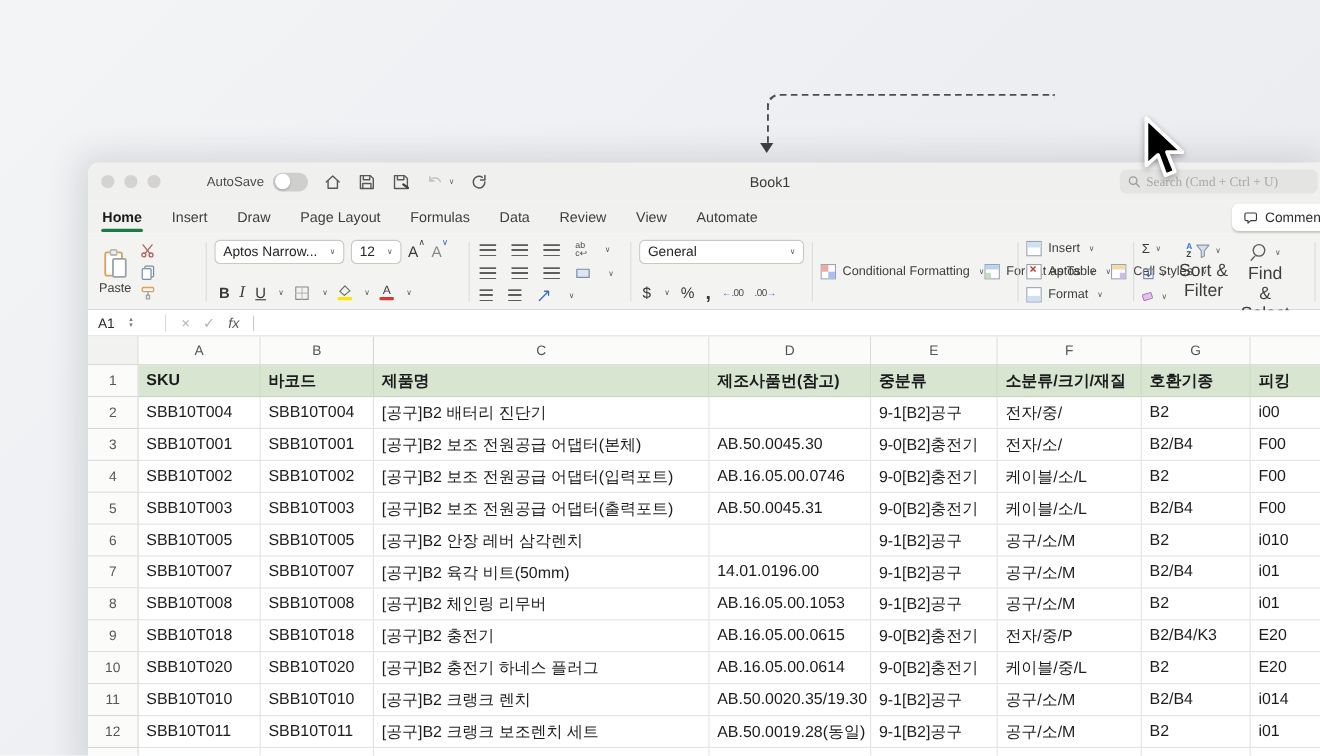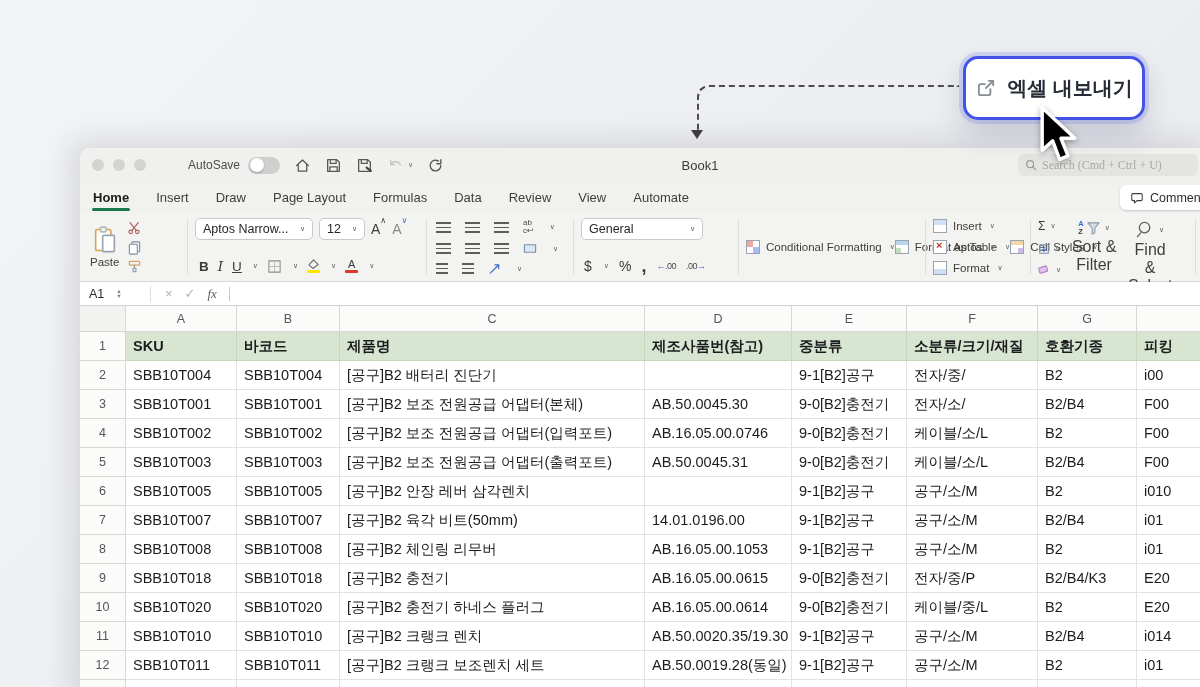--- a/index.html
+++ b/index.html
@@ -95,21 +95,21 @@
   .az { font-size: 7.5px; line-height: 1.05; font-weight: 700; }
   .az .a { color: #2f6fd6; } .az .z { color: #3a3a38; }
 
   
   .formula-bar { position: absolute; top: 134px; left: 0; right: 0; height: 24px; background: #fff;
                  border-bottom: 1px solid #d3d3d1; display: flex; align-items: center; }
   .name-box { width: 62px; height: 100%; display: flex; align-items: center; padding-left: 9px; font-size: 12.5px; color: #2b2b29; }
   .stepper { display: flex; flex-direction: column; line-height: 5px; font-size: 5.5px; color: #7c7c7a; margin-left: 12px; }
   .fvsep { width: 1px; height: 16px; background: #dcdcda; margin: 0 8px; }
   .fbtn { font-size: 13px; color: #b2b2b0; margin: 0 6px; }
-  .fx { font-family: Liberation Serif, serif; font-style: italic; font-size: 13px; color: #5e5e5c; margin: 0 6px; }
+  .fx { font-family: Liberation Sans, sans-serif; font-style: italic; font-size: 13px; color: #5e5e5c; margin: 0 6px; }
   .fcursor { width: 1px; height: 14px; background: #c9c9c7; margin-left: 6px; }
 
   
   .grid { position: absolute; top: 158px; left: 0; right: 0; bottom: 0; background: #fff; overflow: hidden; }
   .grow { display: flex; height: 29px; }
   .hrow { height: 26px; }
   .gcell { flex: none; border-right: 1px solid #e3e3e1; border-bottom: 1px solid #e3e3e1; padding: 0 7px;
            display: flex; align-items: center; white-space: nowrap; overflow: hidden;
            font-size: 14.5px; color: #1c1c1e; }
   .collbl, .rowhdr { justify-content: center; background: #fbfbf9; font-size: 12.5px; color: #55555a;
@@ -317,21 +317,21 @@
                 <path d="M2.5 12 L11 3.5"></path>
                 <path d="M11.5 7 V3 H7.5"></path>
               </svg>
           </span>
             <span class="caret">∨</span>
         </div>
       </div>
       <div class="vsep"></div>
 
       <div class="rgroup g-num">
-        <div class="combo" style="width:122px">
+        <div class="combo" style="width:150px">
           <span>General</span>
             <span class="caret">∨</span>
         </div>
         <div class="num-row2">
           <span class="dollar">$</span>
           <span class="caret">∨</span>
           <span class="dollar">%</span>
           <span class="comma">,</span>
           <span class="dec"><b>←</b>.00</span>
           <span class="dec">.00<b>→</b></span>
@@ -605,25 +605,17 @@
             <div class="gcell c4"></div>
             <div class="gcell c5"></div>
             <div class="gcell c6"></div>
             <div class="gcell c7"></div>
             <div class="gcell c8"></div>
           </div>
         </div>
     </div>
   </div>
 
-  <button class="export-btn">
-    <svg class="line-ico" width="22" height="22" viewBox="0 0 20 20" stroke="#878c96" stroke-width="1.7">
-      <path d="M12.5 3.5 h4 v4"></path>
-        <path d="M16.2 3.8 l-6.2 6.2"></path>
-      <path d="M14 11 v3.7 a1.8 1.8 0 0 1 -1.8 1.8 H5.3 a1.8 1.8 0 0 1 -1.8 -1.8 V8.3 a1.8 1.8 0 0 1 1.8 -1.8 H9"></path>
-    </svg>
-    <span>엑셀 내보내기</span>
-  </button>
 
   <svg class="cursor-svg" viewBox="0 0 14 22">
     <path d="M1 1 L1 17.2 L5 13.6 L7.6 20.6 L10.8 19.3 L8.1 12.6 L13.4 12.6 Z" fill="#000" stroke="#fff" stroke-width="1.3" stroke-linejoin="round"></path>
   </svg>
 </div>
 
 </body></html>

